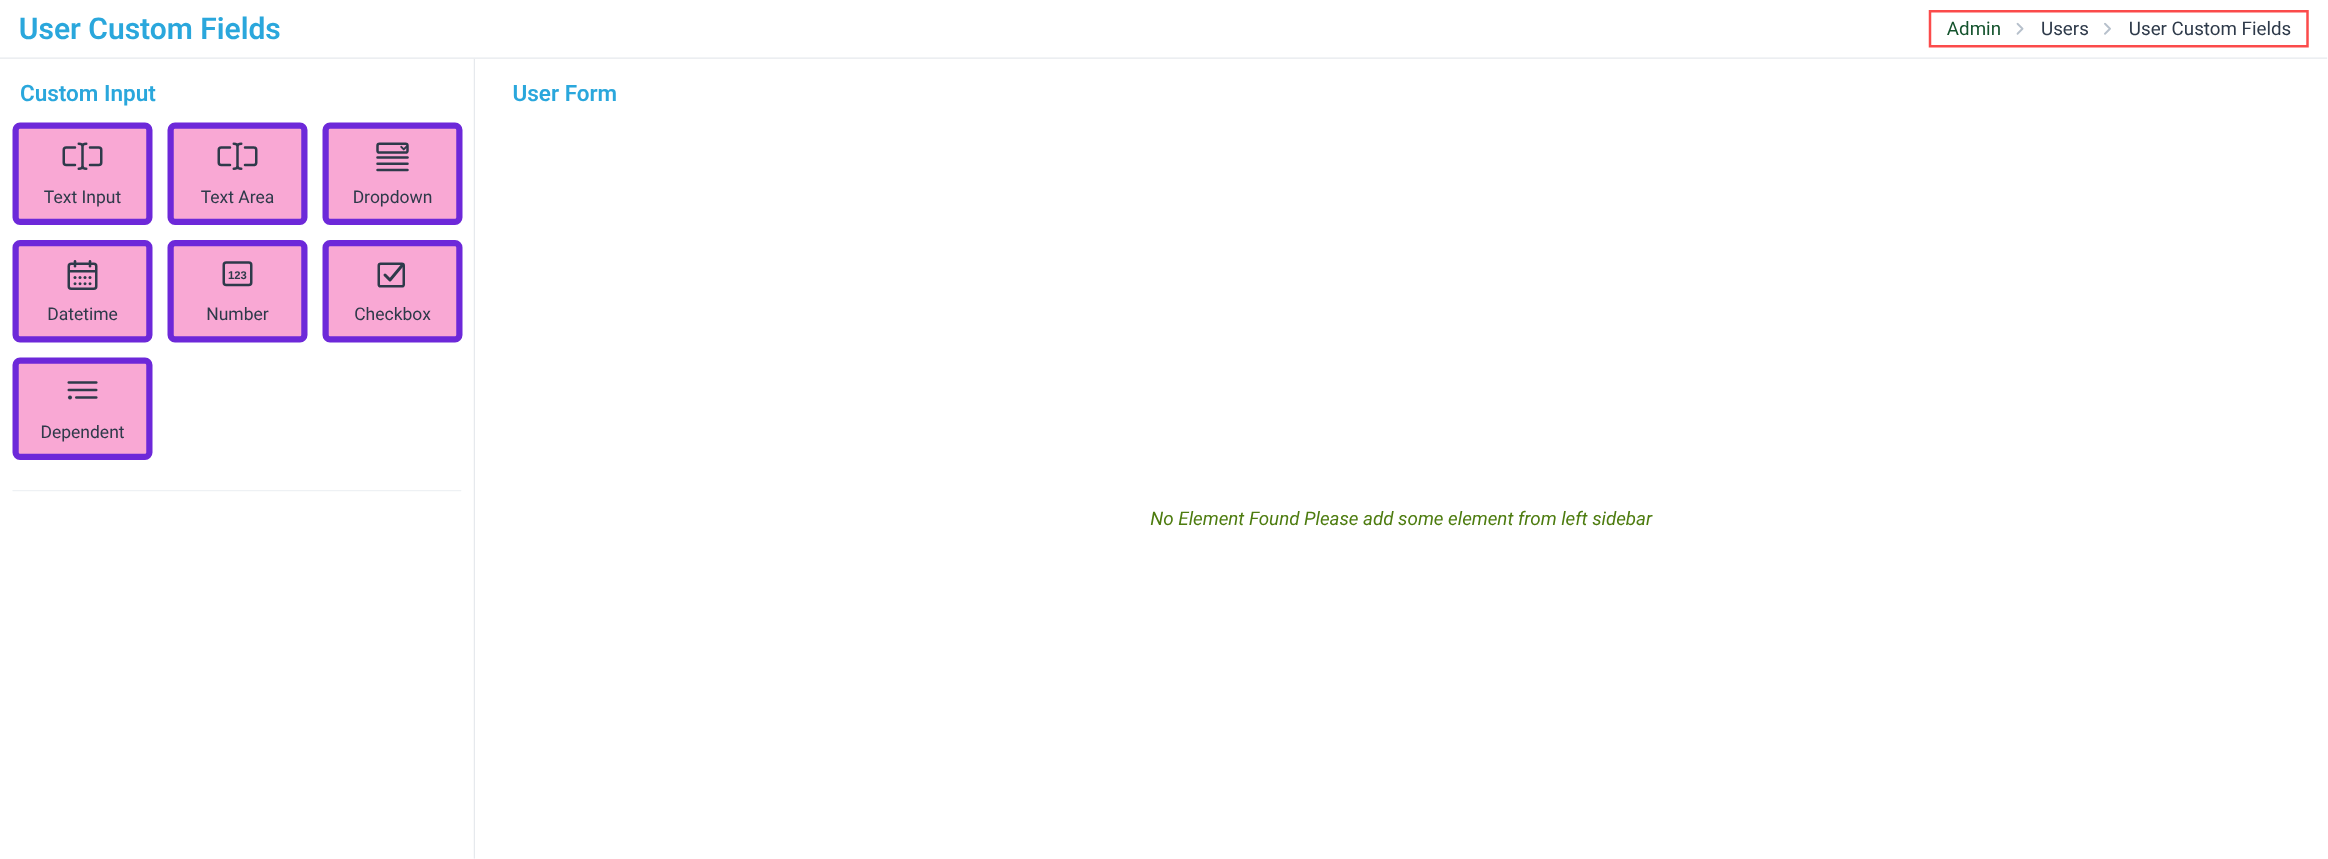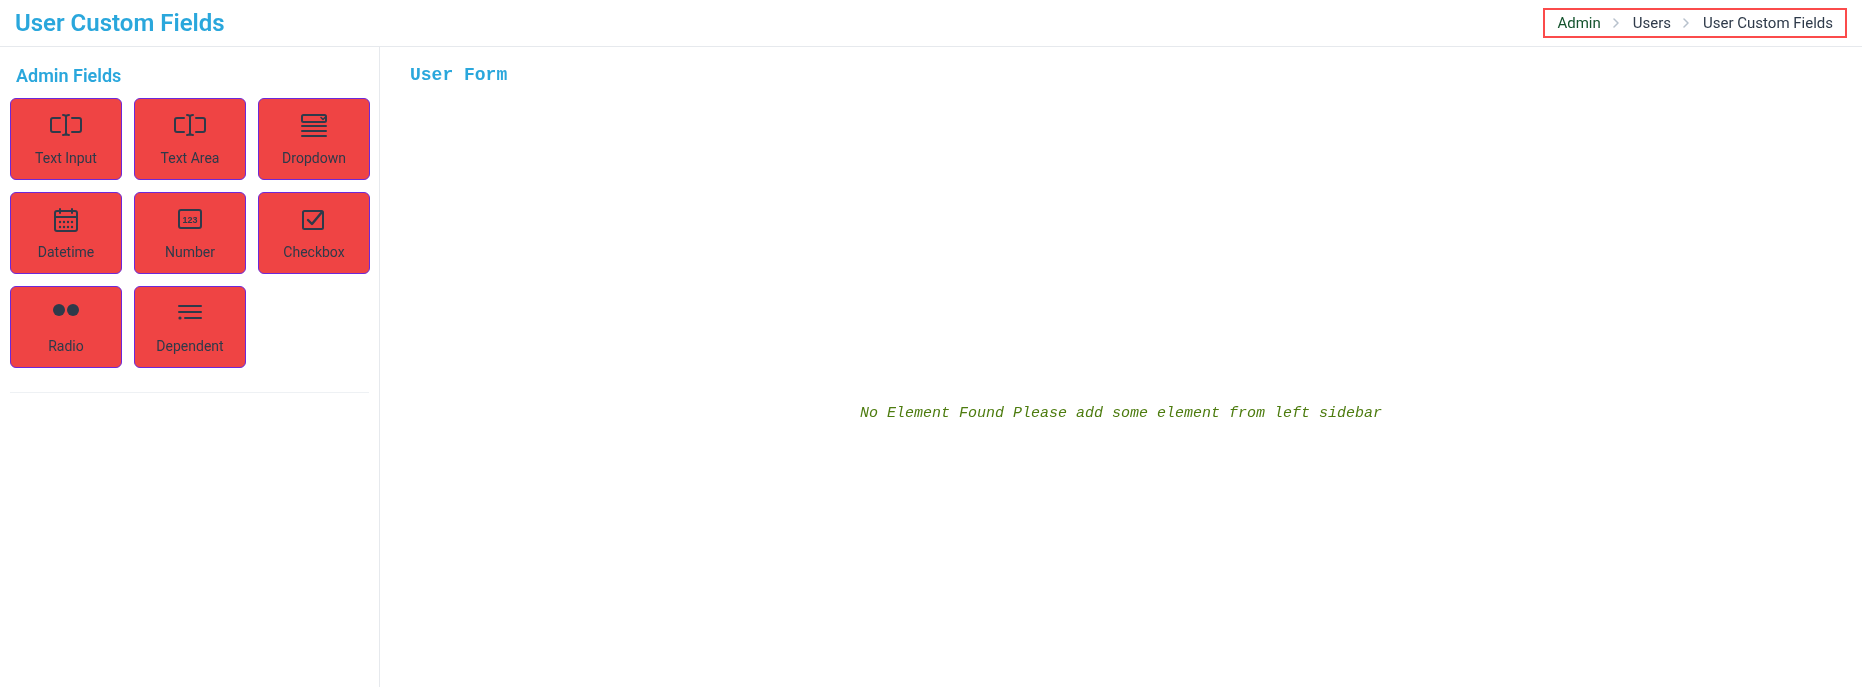--- a/index.html
+++ b/index.html
@@ -61,46 +61,45 @@
   }
   .field-grid {
     display: grid;
     grid-template-columns: repeat(3, 112px);
     gap: 12px;
     padding-left: 0px;
     border-bottom: 1px solid #eef1f4;
     padding-bottom: 24px;
   }
   .field-card {
-    border: 1px solid #6d28d9;
+    border: 5px solid #6d28d9;
     border-radius: 6px;
     height: 82px;
     display: flex;
     flex-direction: column;
     align-items: center;
     justify-content: center;
     gap: 4px;
     cursor: pointer;
-    background: #ef4444;
+    background: #f9a8d4;
   }
   .field-card .icon {
     height: 34px;
     display: flex;
     justify-content: center;
   }
   .field-card .label {
     font-size: 14px;
     color: #2e3a4a;
   }
 
   .main {
     flex: 1;
     padding: 18px 30px;
     min-height: 640px;
-    font-family: Liberation Mono, monospace;
   }
   .main-title {
     color: #2aa7dc;
     font-size: 18px;
     font-weight: 600;
     margin-bottom: 8px;
   }
   .empty-msg {
     text-align: center;
     font-style: italic;
@@ -129,21 +128,21 @@
           <path d="M1 1 L5 5 L1 9" fill="none" stroke="#b7c1cc" stroke-width="1.5" stroke-linecap="round" stroke-linejoin="round"></path>
         </svg>
     </span>
     <span class="bc-item">User Custom Fields</span>
   </div>
 </div>
 
 <div class="body">
 
   <div class="sidebar">
-    <div class="sidebar-title">Admin Fields</div>
+    <div class="sidebar-title">Custom Input</div>
     <div class="field-grid">
 
       <div class="field-card">
         <span class="icon">
           <svg width="34" height="26" viewBox="0 0 34 26">
             <path d="M11 6 H4 a2 2 0 0 0 -2 2 v10 a2 2 0 0 0 2 2 H11" fill="none" stroke="#2e3a4a" stroke-width="2" stroke-linecap="round"></path>
             <path d="M23 6 H30 a2 2 0 0 1 2 2 v10 a2 2 0 0 1 -2 2 H23" fill="none" stroke="#2e3a4a" stroke-width="2" stroke-linecap="round"></path>
             <line x1="17" y1="4" x2="17" y2="22" stroke="#2e3a4a" stroke-width="2" stroke-linecap="round"></line>
             <path d="M14 3 Q17 3 17 5 Q17 3 20 3" fill="none" stroke="#2e3a4a" stroke-width="2" stroke-linecap="round"></path>
             <path d="M14 23 Q17 23 17 21 Q17 23 20 23" fill="none" stroke="#2e3a4a" stroke-width="2" stroke-linecap="round"></path>
@@ -211,29 +210,20 @@
       <div class="field-card">
         <span class="icon">
           <svg width="30" height="28" viewBox="0 0 30 28">
             <rect x="4" y="5" width="20" height="18" rx="1.5" fill="none" stroke="#2e3a4a" stroke-width="2"></rect>
             <path d="M9 14 l4 4 l10 -12" fill="none" stroke="#2e3a4a" stroke-width="2.4" stroke-linecap="round" stroke-linejoin="round"></path>
           </svg>
         </span>
         <span class="label">Checkbox</span>
       </div>
 
-      <div class="field-card">
-        <span class="icon">
-          <svg width="36" height="20" viewBox="0 0 36 20">
-            <circle cx="11" cy="10" r="6" fill="#2e3a4a"></circle>
-            <circle cx="25" cy="10" r="6" fill="#2e3a4a"></circle>
-          </svg>
-        </span>
-        <span class="label">Radio</span>
-      </div>
 
       <div class="field-card">
         <span class="icon">
           <svg width="30" height="24" viewBox="0 0 30 24">
             <line x1="4" y1="6" x2="26" y2="6" stroke="#2e3a4a" stroke-width="2" stroke-linecap="round"></line>
             <line x1="4" y1="12" x2="26" y2="12" stroke="#2e3a4a" stroke-width="2" stroke-linecap="round"></line>
             <line x1="10" y1="18" x2="26" y2="18" stroke="#2e3a4a" stroke-width="2" stroke-linecap="round"></line>
             <circle cx="5" cy="18" r="1.6" fill="#2e3a4a"></circle>
           </svg>
         </span>

